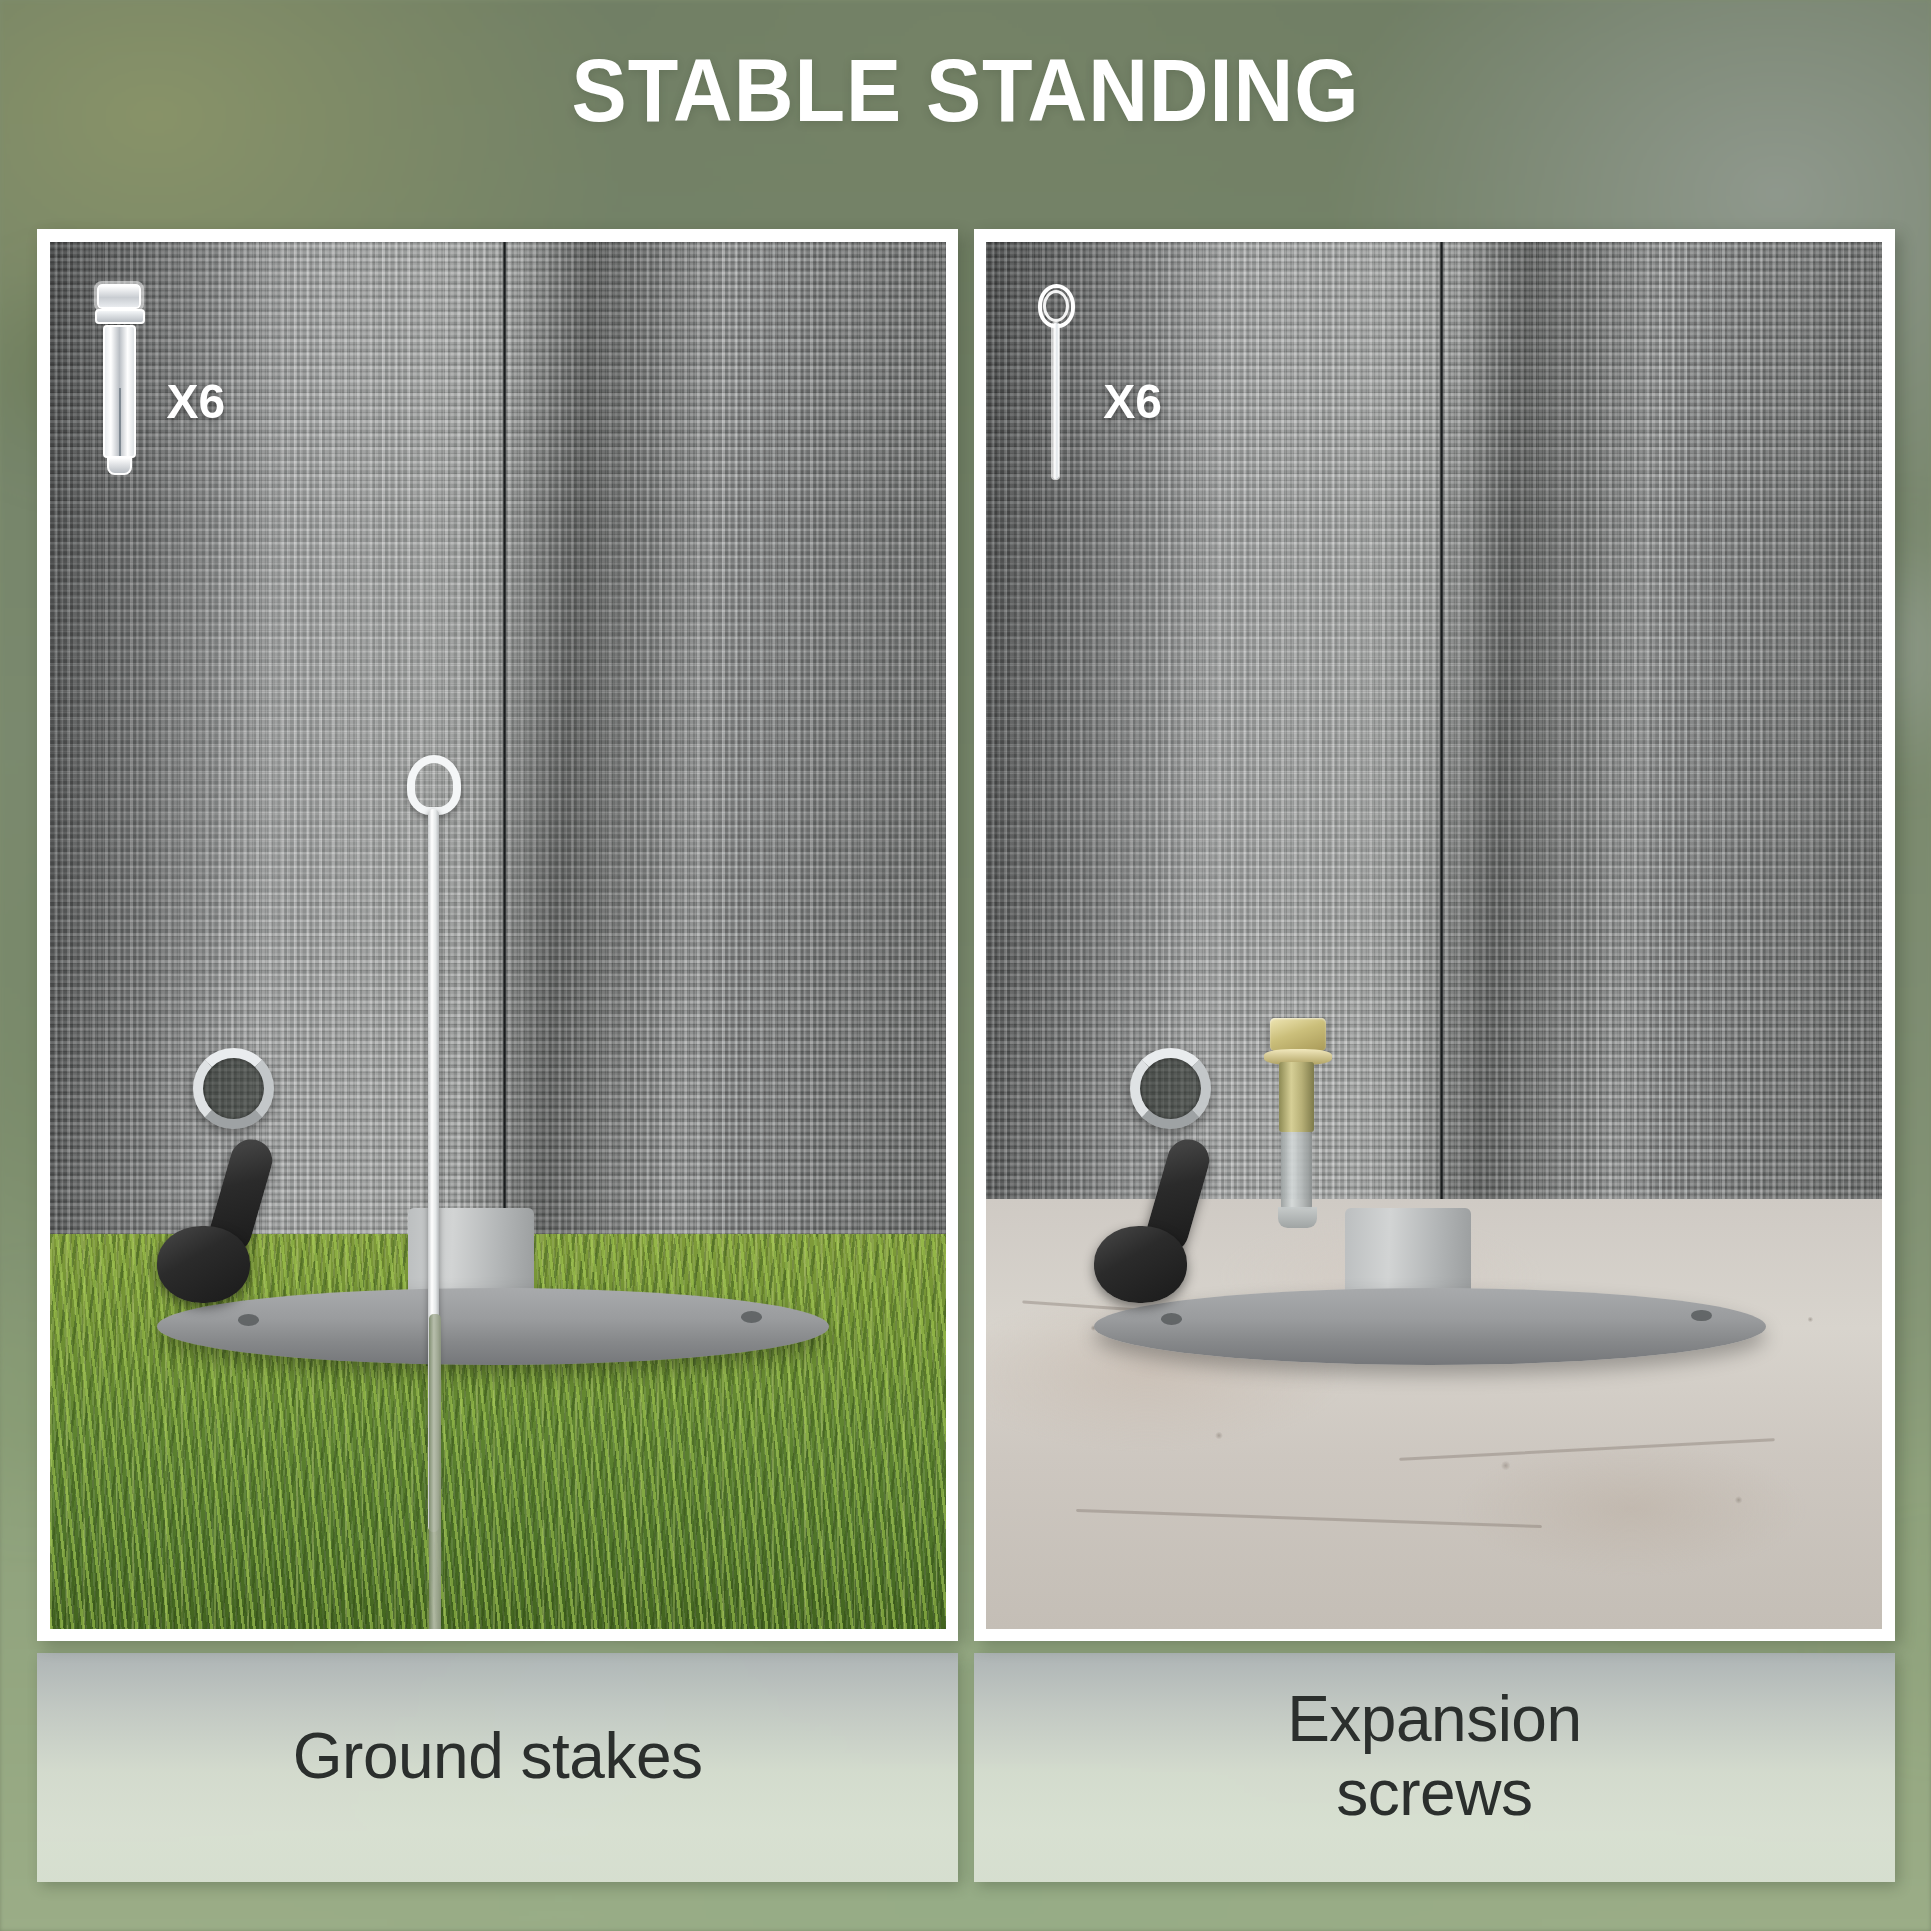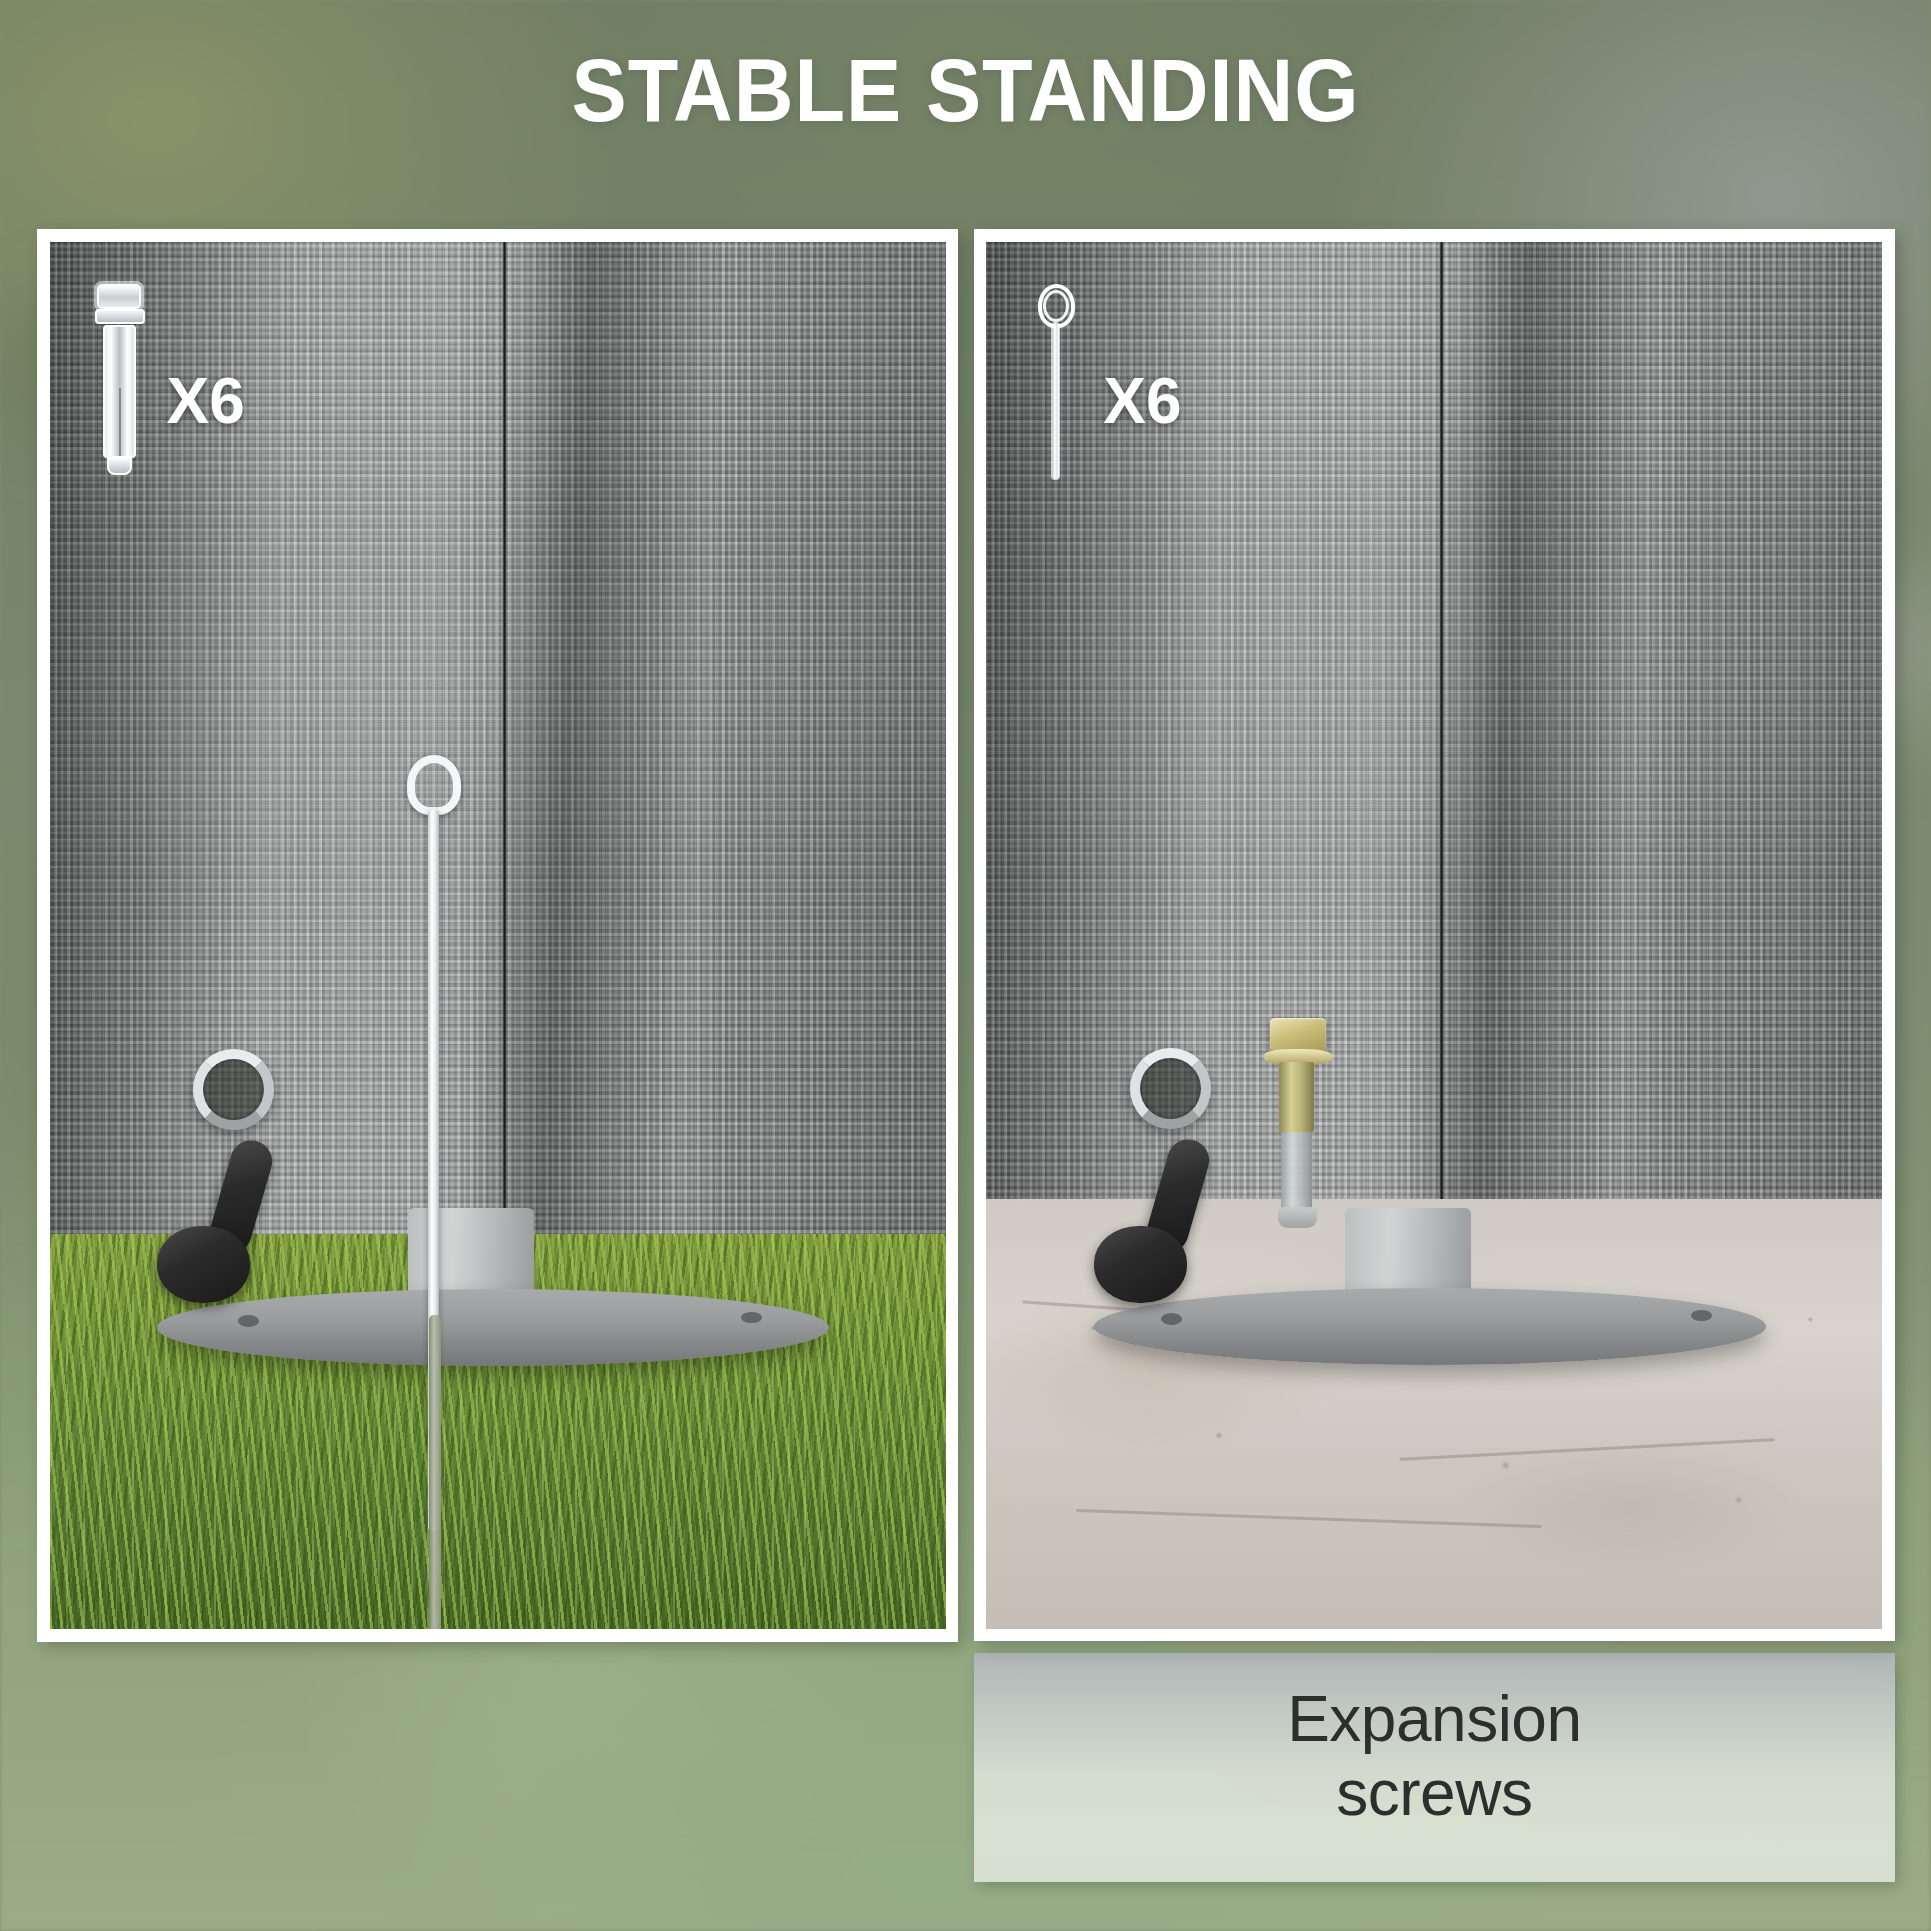--- a/index.html
+++ b/index.html
@@ -202,21 +202,21 @@
 
   
   .badge{
     position:absolute; left:44px; top:42px;
     display:flex; align-items:center; gap:21px;
     z-index:9;
   }
   .badge .hw{ width:52px; height:193px; position:relative; }
   .badge .count{
     color:#ffffff;
-    font-size:64px; font-weight:bold;
+    font-size:48px; font-weight:bold;
     letter-spacing:0px;
     text-shadow:0 1.9px 7.7px rgba(0,0,0,.45);
     transform:translateY(21px);
   }
 
   
   .glyph-anchor{ position:absolute; inset:0; }
   .glyph-anchor .nut{
     position:absolute; left:3.9px; top:0; width:44px; height:25px;
     background:linear-gradient(180deg,#ffffff,#c9cdd2 55%,#e9ecef);
@@ -457,20 +457,23 @@
               <span class="washer"></span>
               <span class="shaft"></span>
               <span class="split"></span>
               <span class="tip"></span>
             </span>
           </span>
           <span class="count">X6</span>
         </div>
       </div>
     </div>
+    <div class="caption">
+      <div class="caption-text">Ground stakes</div>
+    </div>
   </div>
 
   <div class="col">
     <div class="photo-frame">
       <div class="photo">
         <div class="canvas-grey">
           <div class="weave"></div>
           <div class="weave2"></div>
           <div class="tarp-shade"></div>
         </div>

